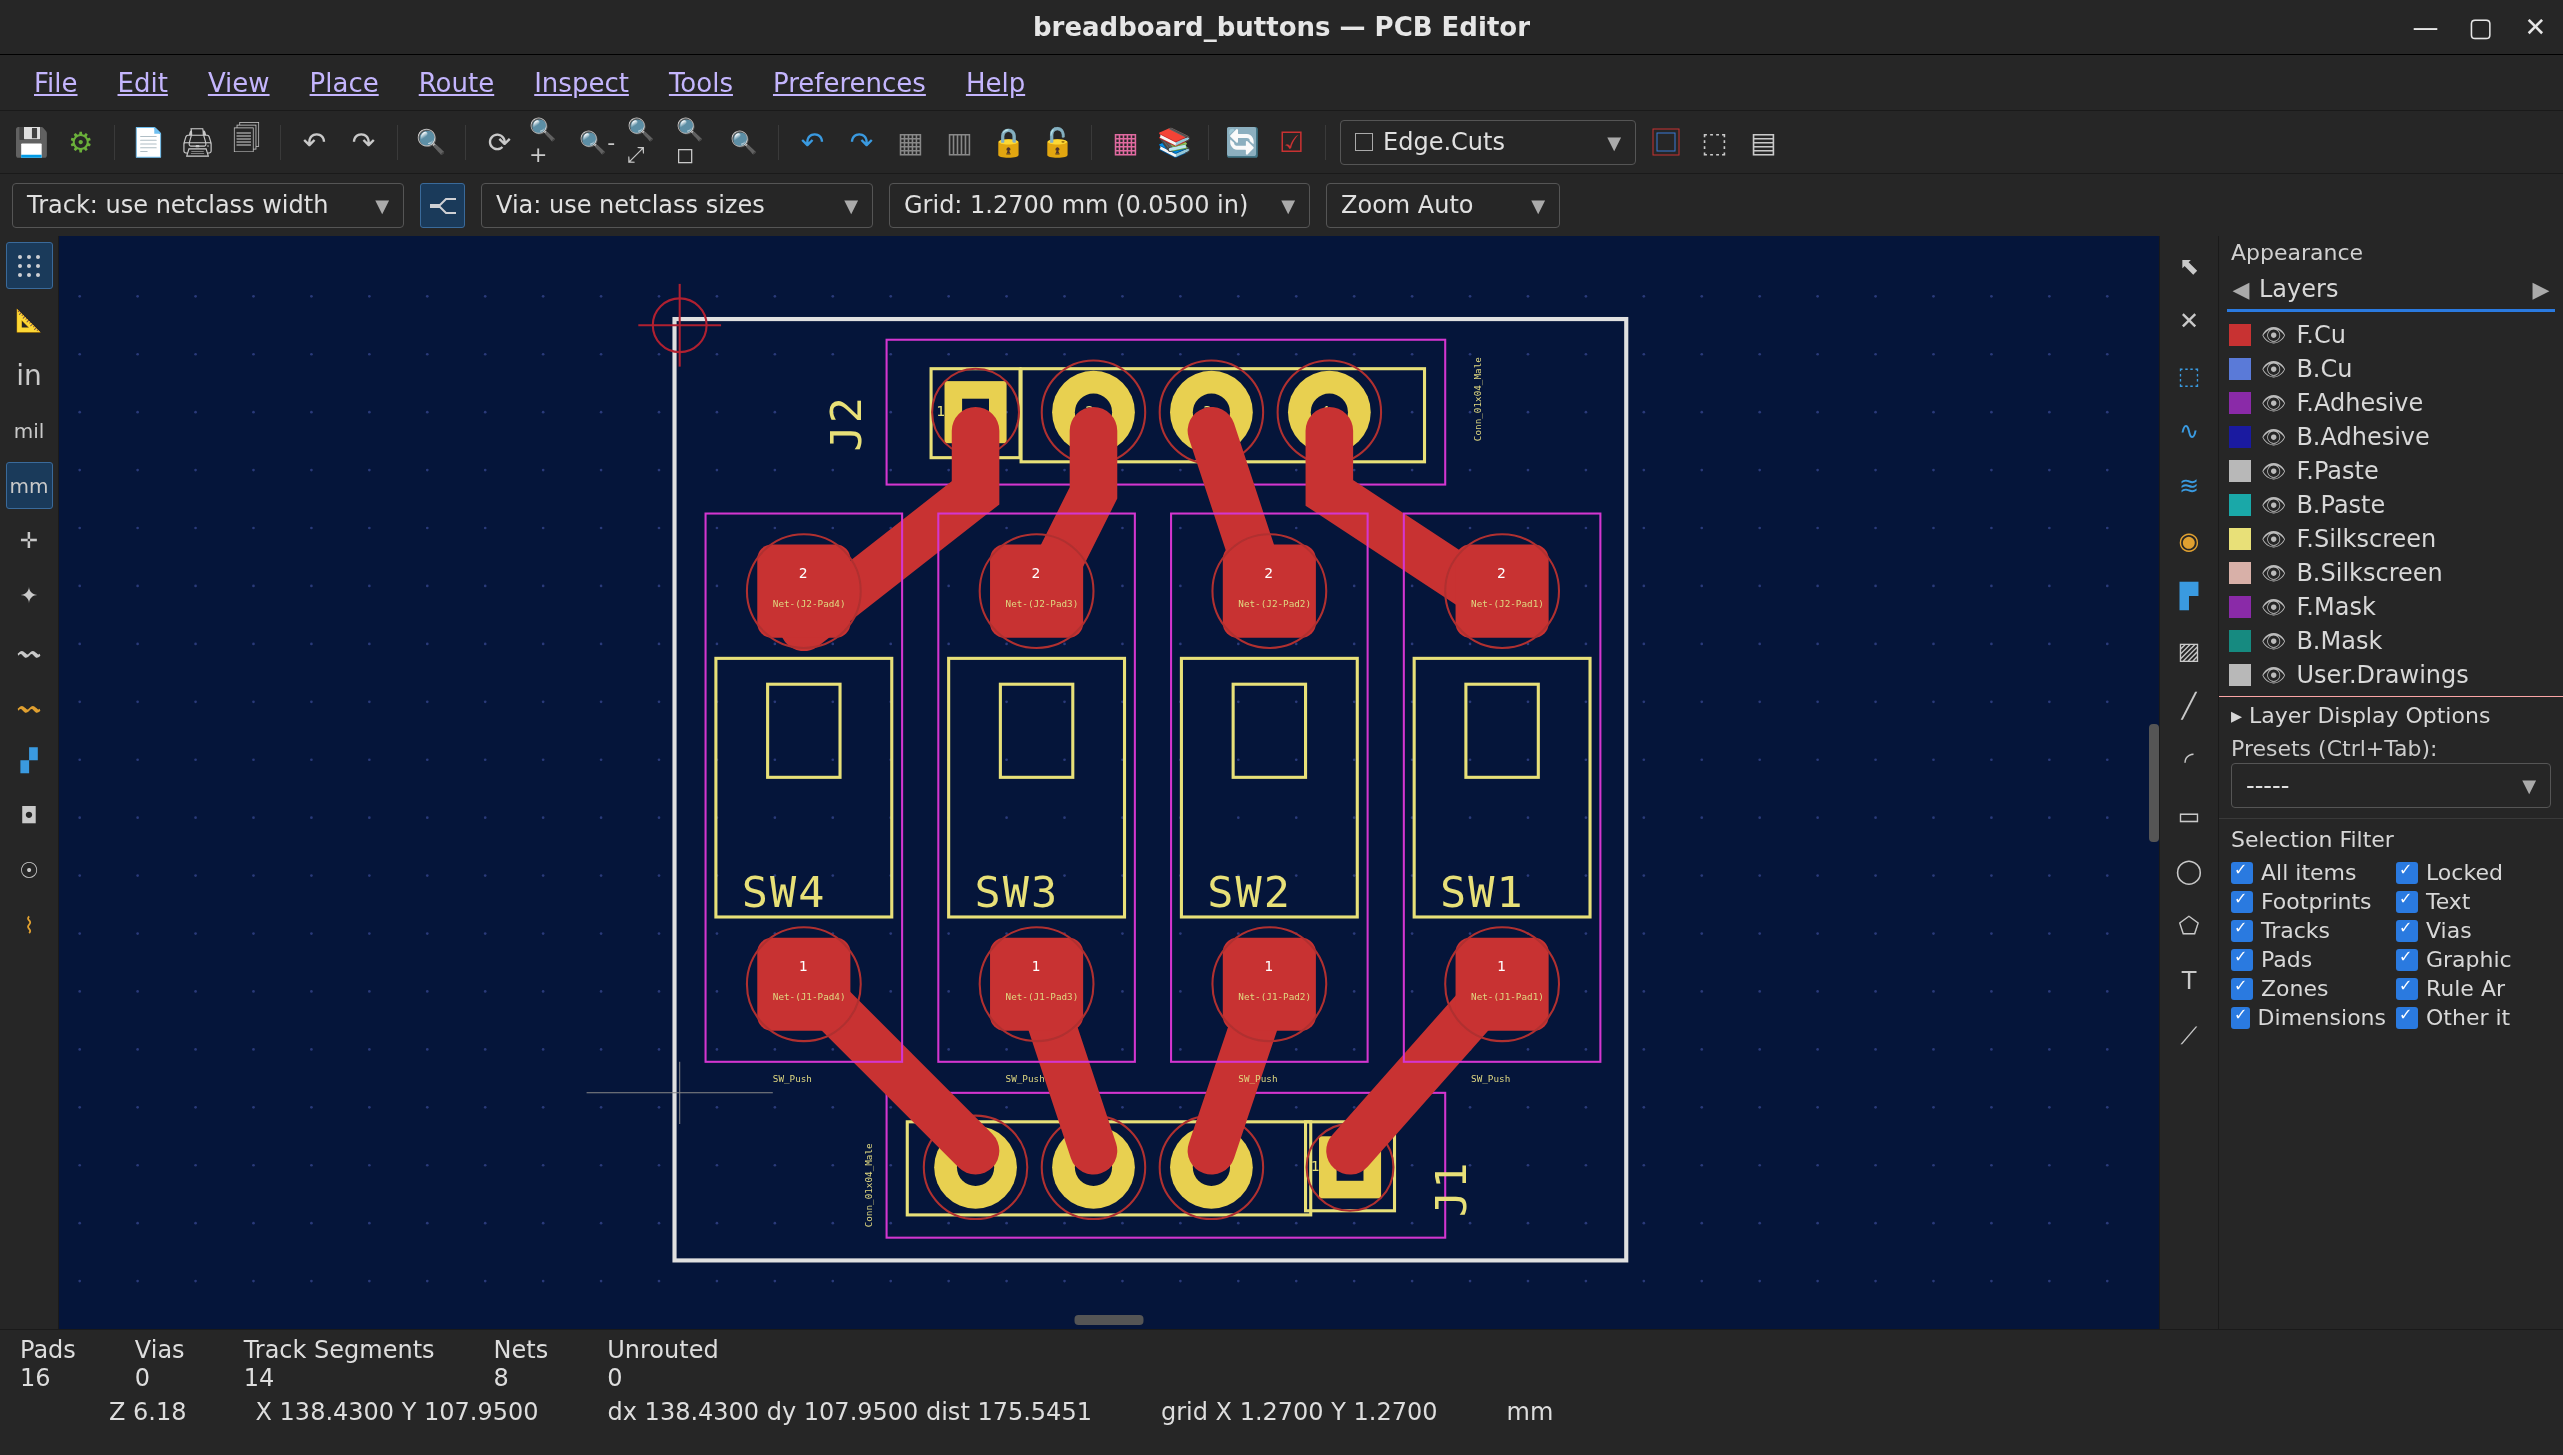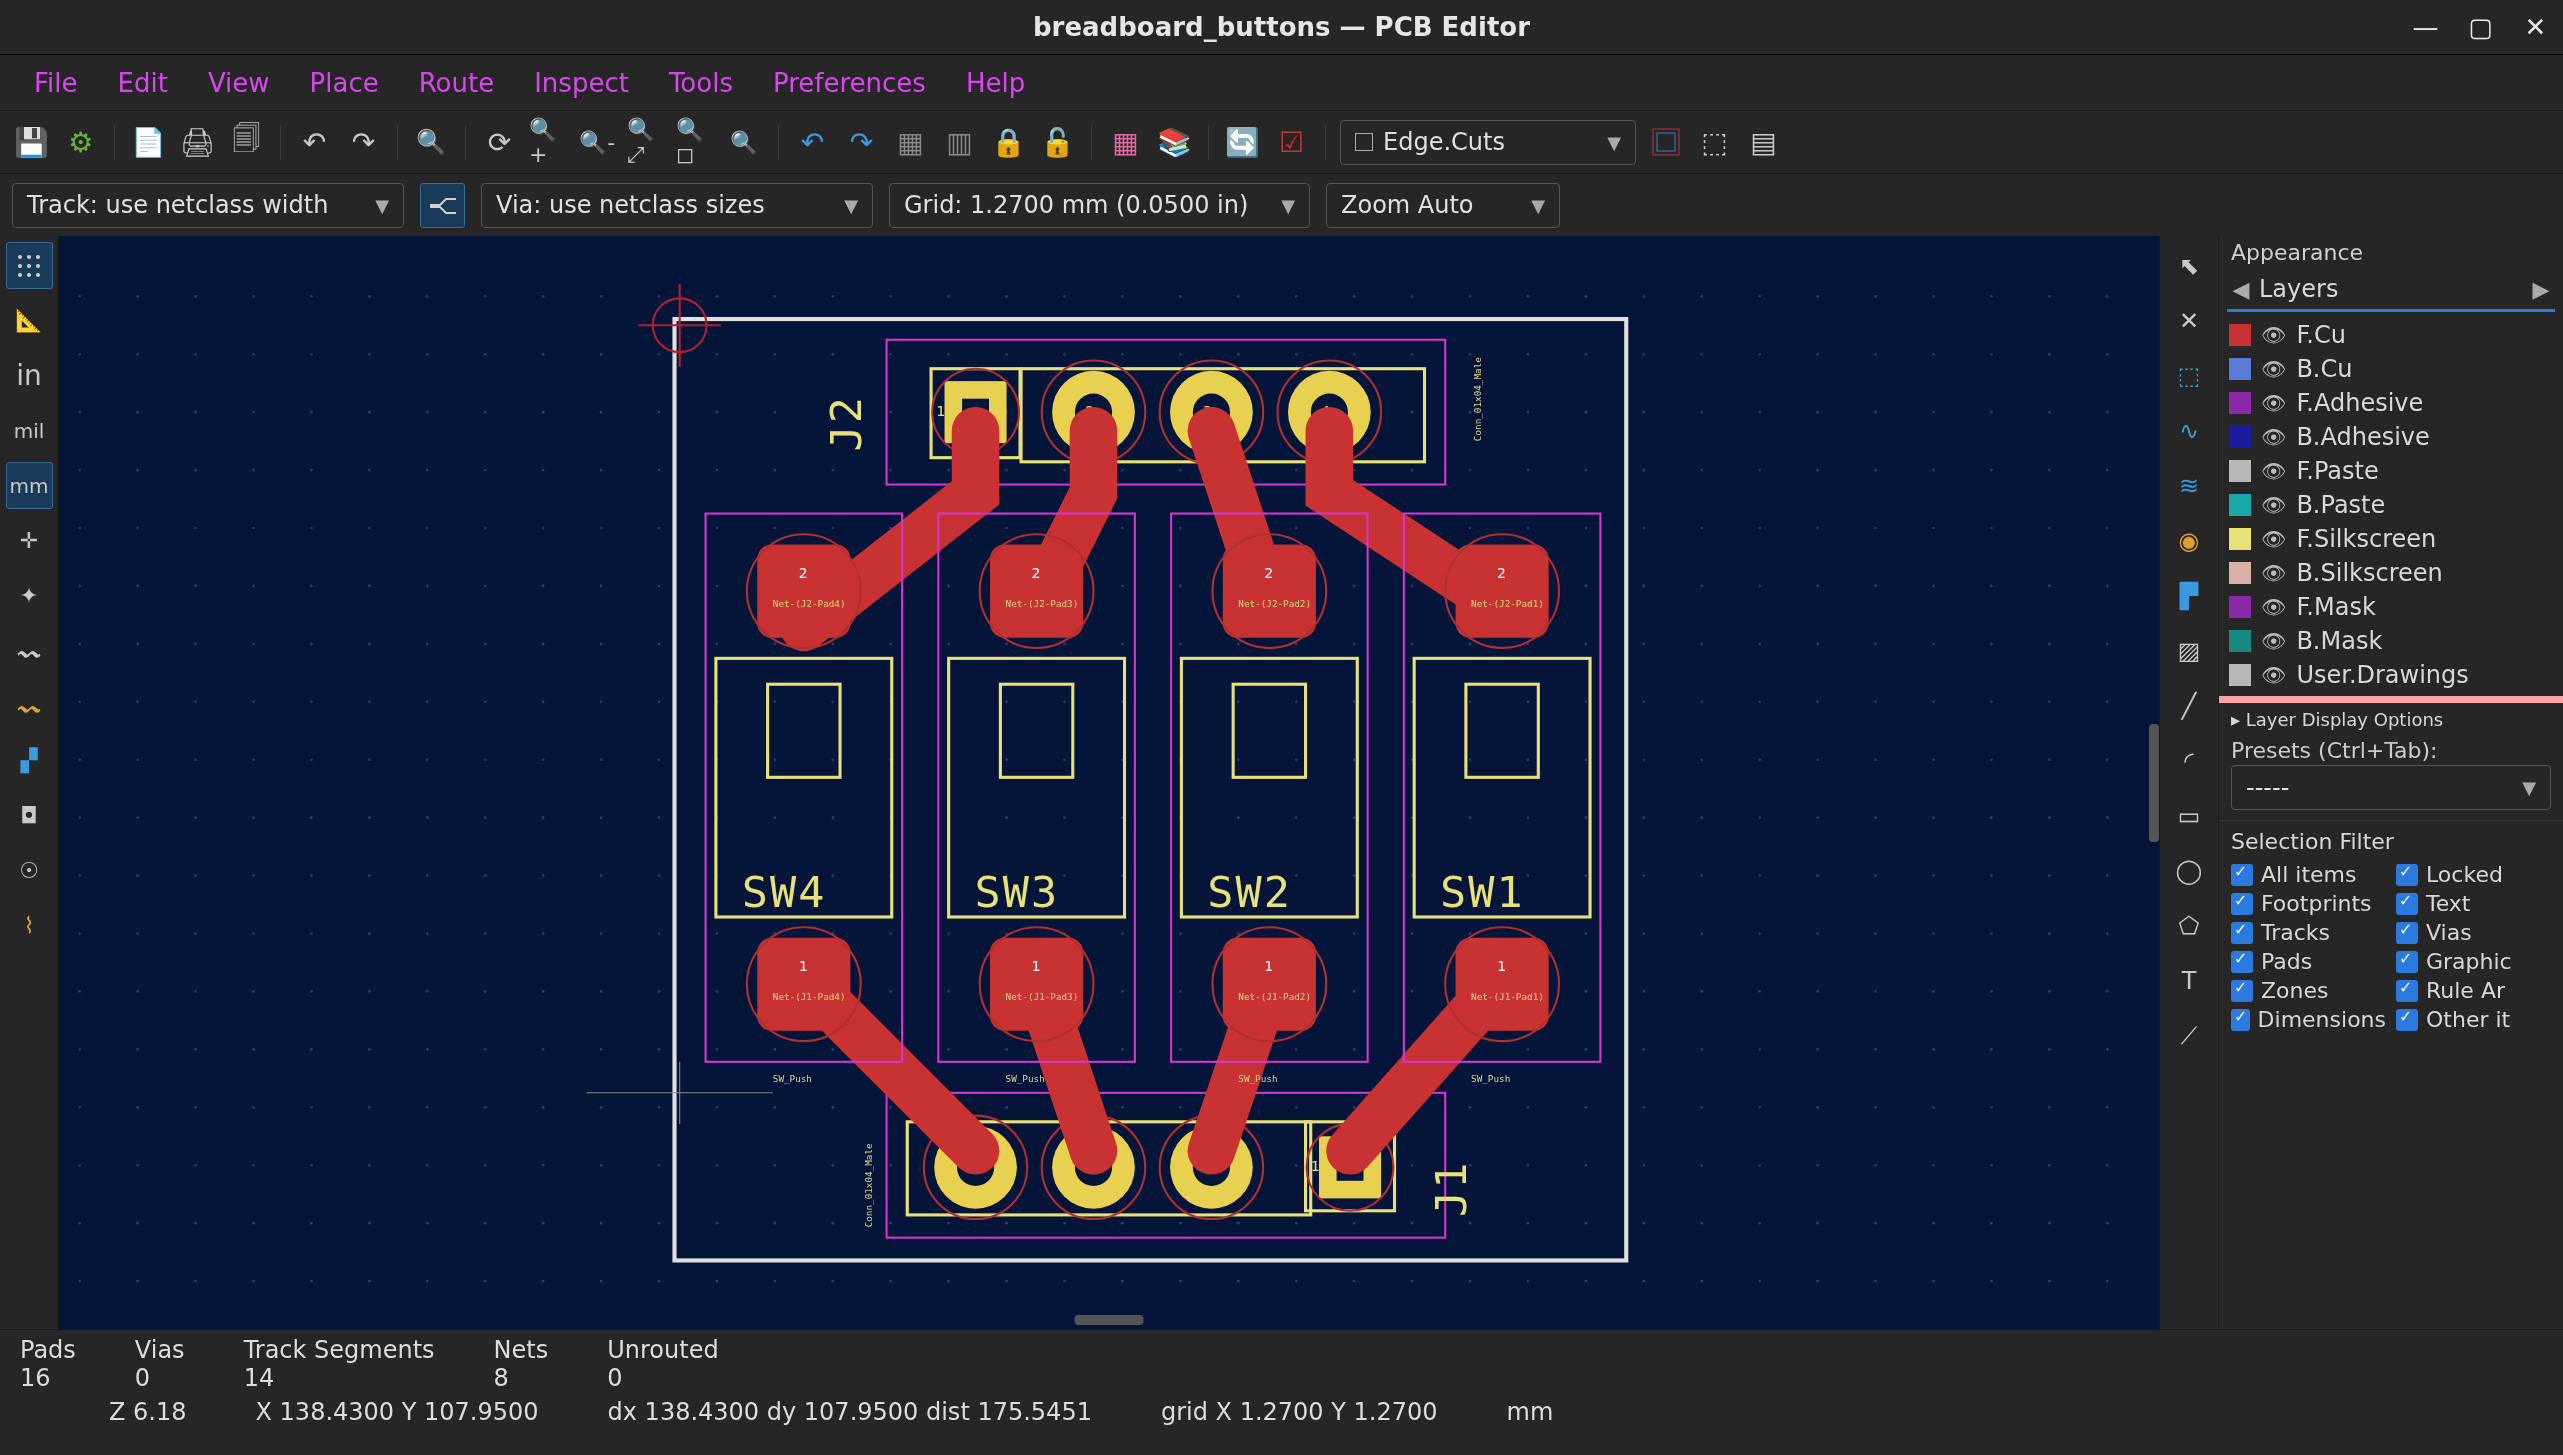--- a/index.html
+++ b/index.html
@@ -27,21 +27,21 @@
 .win-btn { width: 55px; display: flex; align-items: center; justify-content: center; color: #e6e6e6; font-size: 26px; }
 
 .menubar {
   height: 55px;
   background: #262626;
   display: flex;
   align-items: center;
   padding: 0 16px;
   gap: 4px;
 }
-.menu-item { padding: 6px 18px; font-size: 26px; color: #d946ef; border-radius: 3px; }
+.menu-item { padding: 6px 18px; font-size: 26px; color: #c4b5fd; border-radius: 3px; text-decoration: underline; }
 
 .toolbar {
   height: 63px;
   background: #262626;
   display: flex;
   align-items: center;
   padding: 0 12px;
   gap: 10px;
   border-top: 1px solid #1a1a1a;
 }
@@ -114,21 +114,21 @@
 .panel-title { padding: 4px 12px; font-size: 22px; color: #d0d0d0;}
 .panel-tabs { display: flex; align-items: center; padding: 2px 8px; }
 .tab-arrow { width: 28px; text-align: center; color: #aaa;}
 .tab-label { flex: 1; text-align: left; font-size: 24px; padding: 4px; }
 .active-underline { height: 3px; background: #2a7ae0; margin: 0 8px 2px; }
 .layer-list { padding: 4px 10px; }
 .layer-row { display: flex; align-items: center; gap: 10px; padding: 3px 0; font-size: 24px; }
 .swatch { width: 22px; height: 22px; }
 .eye { color: #bbb; font-size: 20px; }
 
-.expando { padding: 6px 12px; border-top: 7px solid #fca5a5; font-size: 18px; }
+.expando { padding: 6px 12px; border-top: 1px solid #fca5a5; font-size: 22px; }
 .presets-label { padding: 2px 12px; font-size: 22px; color: #ccc; }
 
 .selfilter-title { border-top: 1px solid #3a3a3a; padding: 8px 12px 4px; font-size: 22px; }
 .sf-grid { display: grid; grid-template-columns: 1fr 1fr; gap: 4px 10px; padding: 4px 12px; }
 .sf-item { display: flex; align-items: center; gap: 8px; font-size: 22px; white-space: nowrap; overflow: hidden; }
 .cbx { width: 22px; height: 22px; background: #2a7ae0; border-radius: 3px; position: relative; }
 .cbx::after { content: "✓"; color: #fff; font-size: 16px; position: absolute; top: -2px; left: 3px; }
 
 .statusbar {
   height: 126px;

